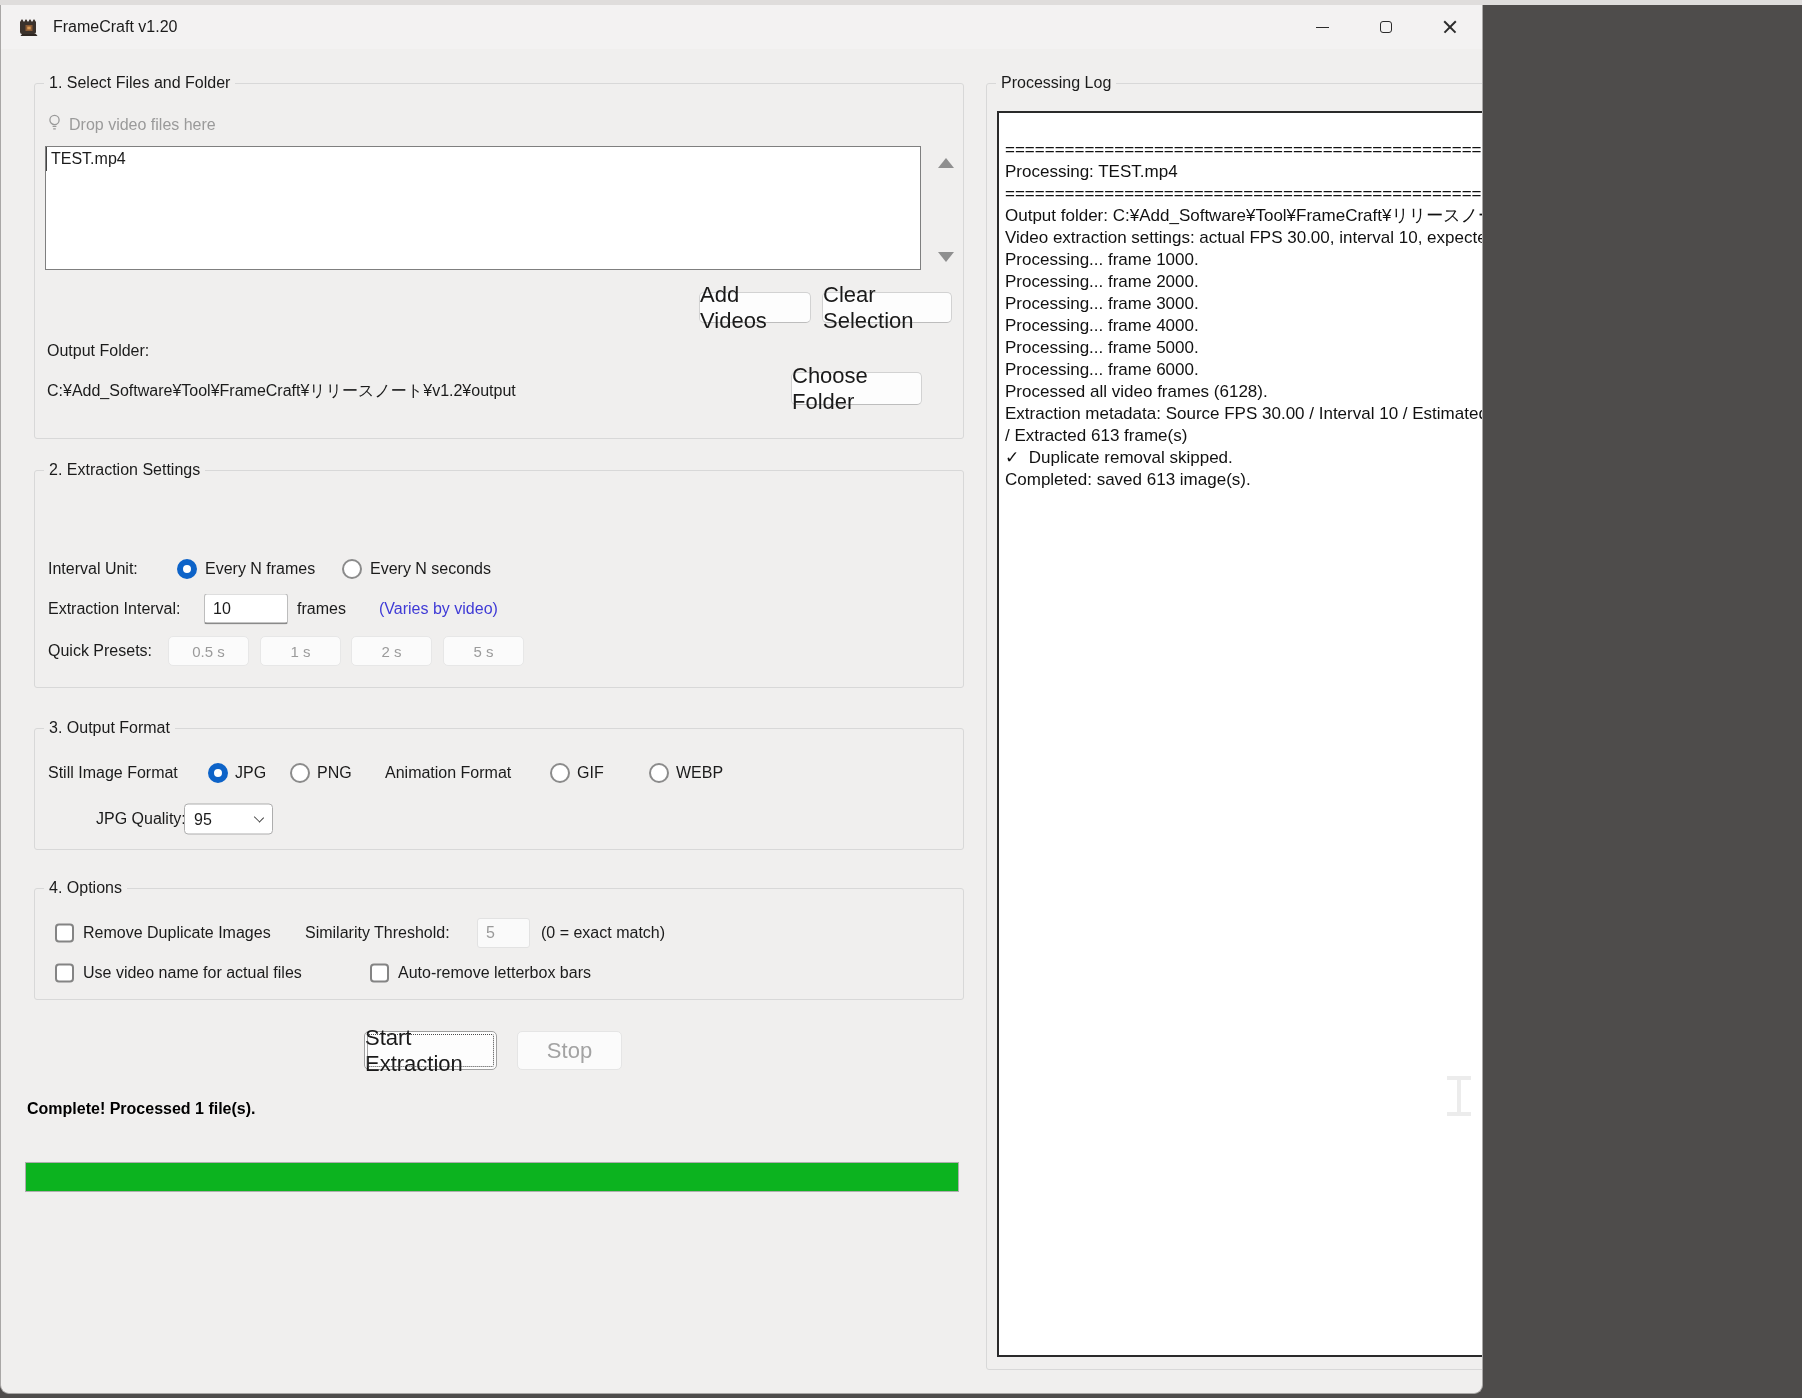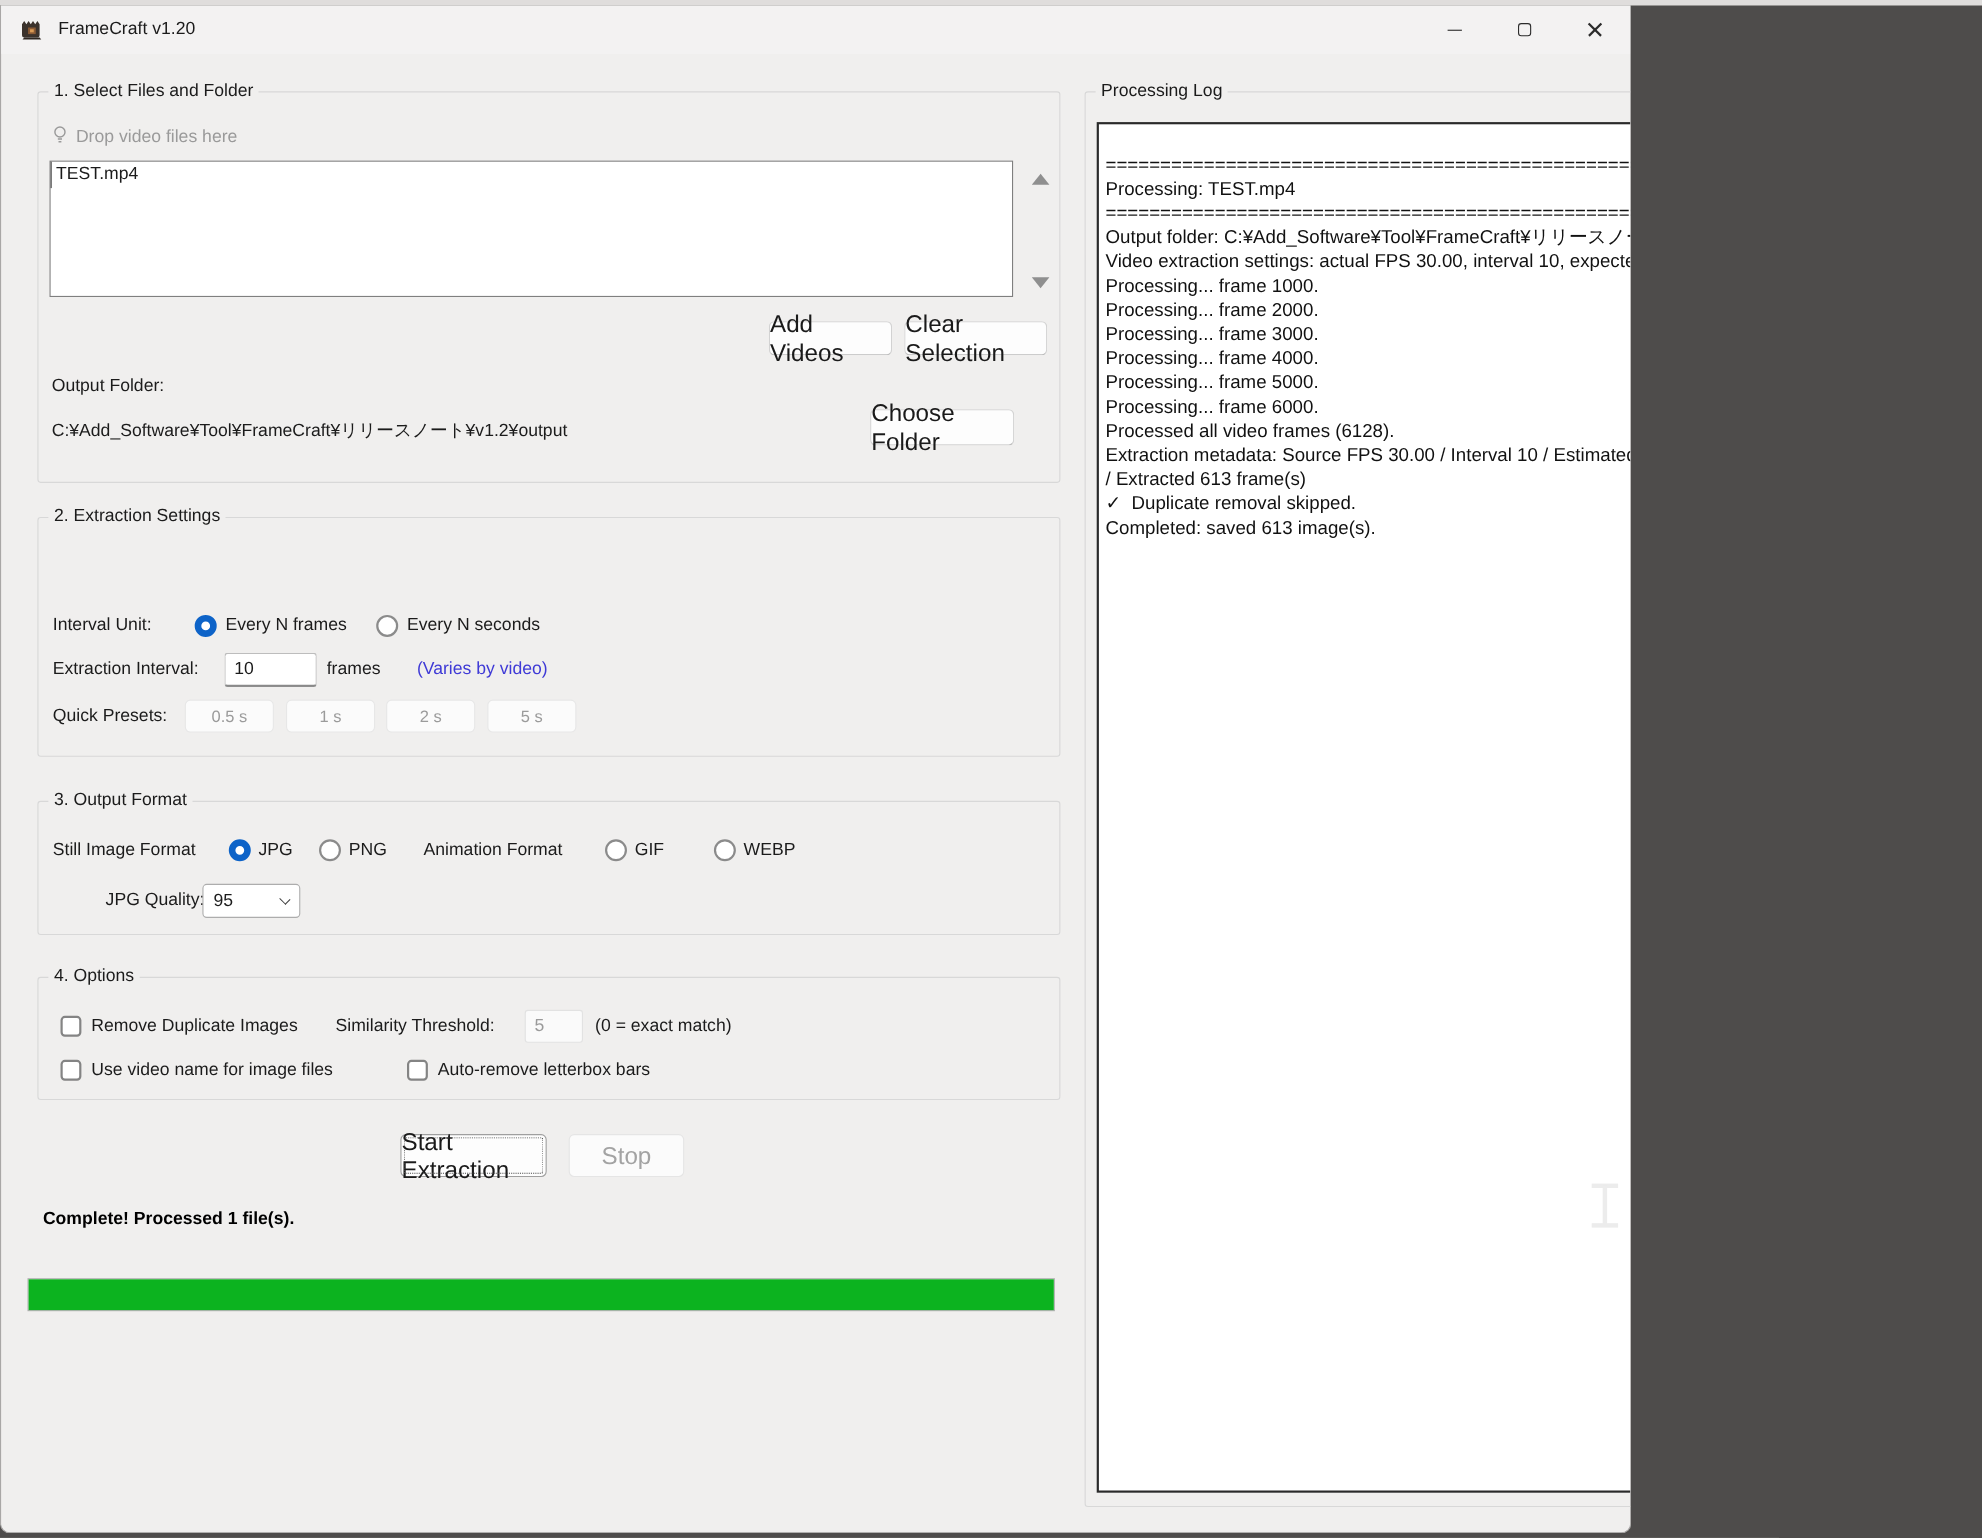--- a/index.html
+++ b/index.html
@@ -50,21 +50,21 @@
   .checkbox{width:19px;height:19px;border:2px solid #848484;border-radius:4px;background:#fff;}
   .input{background:#fff;border:1px solid #bdbdbd;border-bottom:2px solid #8a8a8a;border-radius:3px;
     font-size:16px;display:flex;align-items:center;padding-left:8px;}
   .input.disabled{background:#fafafa;border:1px solid #e2e2e2;color:#9a9a9a;}
   .select{background:#fff;border:1px solid #adadad;border-radius:4px;font-size:16px;display:flex;align-items:center;padding-left:9px;position:relative;}
   .chev{position:absolute;right:9px;top:9px;width:8px;height:8px;border-right:1.6px solid #3c3c3c;border-bottom:1.6px solid #3c3c3c;transform:rotate(45deg) scaleY(0.8);}
   .preset{position:absolute;display:flex;align-items:center;justify-content:center;font-size:15px;color:#9b9b9b;
     background:#fbfbfb;border:1px solid #e7e7e7;border-radius:5px;}
   .link{color:var(--link);}
 
-  .status{position:absolute;font-size:16px;font-weight:bold;color:#000;margin-left:12px;}
+  .status{position:absolute;font-size:16px;font-weight:bold;color:#000;}
   .progress{position:absolute;border:1px solid #aeaeae;background:#e6e6e6;}
   .progress-fill{height:100%;background:var(--green);}
 
   .logarea{position:absolute;background:#fff;border:2px solid #2a2a2a;overflow:hidden;}
   .logtext{font-family:"Liberation Sans",sans-serif;font-size:17px;line-height:22px;white-space:pre-wrap;
     padding:4px 6px;color:#111;}
   .ibeam{position:absolute;width:24px;height:40px;color:#ebebeb;}
   .ibeam::before,.ibeam::after{content:"";position:absolute;left:0;width:24px;height:4px;background:#ececec;}
   .ibeam::before{top:0;} .ibeam::after{bottom:0;}
   .ibeam .stem{position:absolute;left:10px;top:2px;width:4px;height:36px;background:#ececec;}
@@ -175,21 +175,21 @@
       <span class="group-label">4. Options</span>
       <div class="row" style="top:28px;">
         <span class="checkbox" style="left:20px;"></span>
         <span class="lbl" style="left:48px;">Remove Duplicate Images</span>
         <span class="lbl" style="left:270px;">Similarity Threshold:</span>
         <div class="input disabled" style="left:442px;width:53px;height:30px;">5</div>
         <span class="lbl" style="left:506px;">(0 = exact match)</span>
       </div>
       <div class="row" style="top:68px;">
         <span class="checkbox" style="left:20px;"></span>
-        <span class="lbl" style="left:48px;">Use video name for image files</span>
+        <span class="lbl" style="left:48px;">Use video name for actual files</span>
         <span class="checkbox" style="left:335px;"></span>
         <span class="lbl" style="left:363px;">Auto-remove letterbox bars</span>
       </div>
     </div>
 
     <div class="btn focus-dotted" style="left:363px;top:1026px;width:133px;height:39px;">Start Extraction</div>
     <div class="btn disabled" style="left:516px;top:1026px;width:105px;height:39px;">Stop</div>
 
     <div class="status" style="left:26px;top:1095px;">Complete! Processed 1 file(s).</div>
     <div class="progress" style="left:24px;top:1157px;width:934px;height:30px;">

